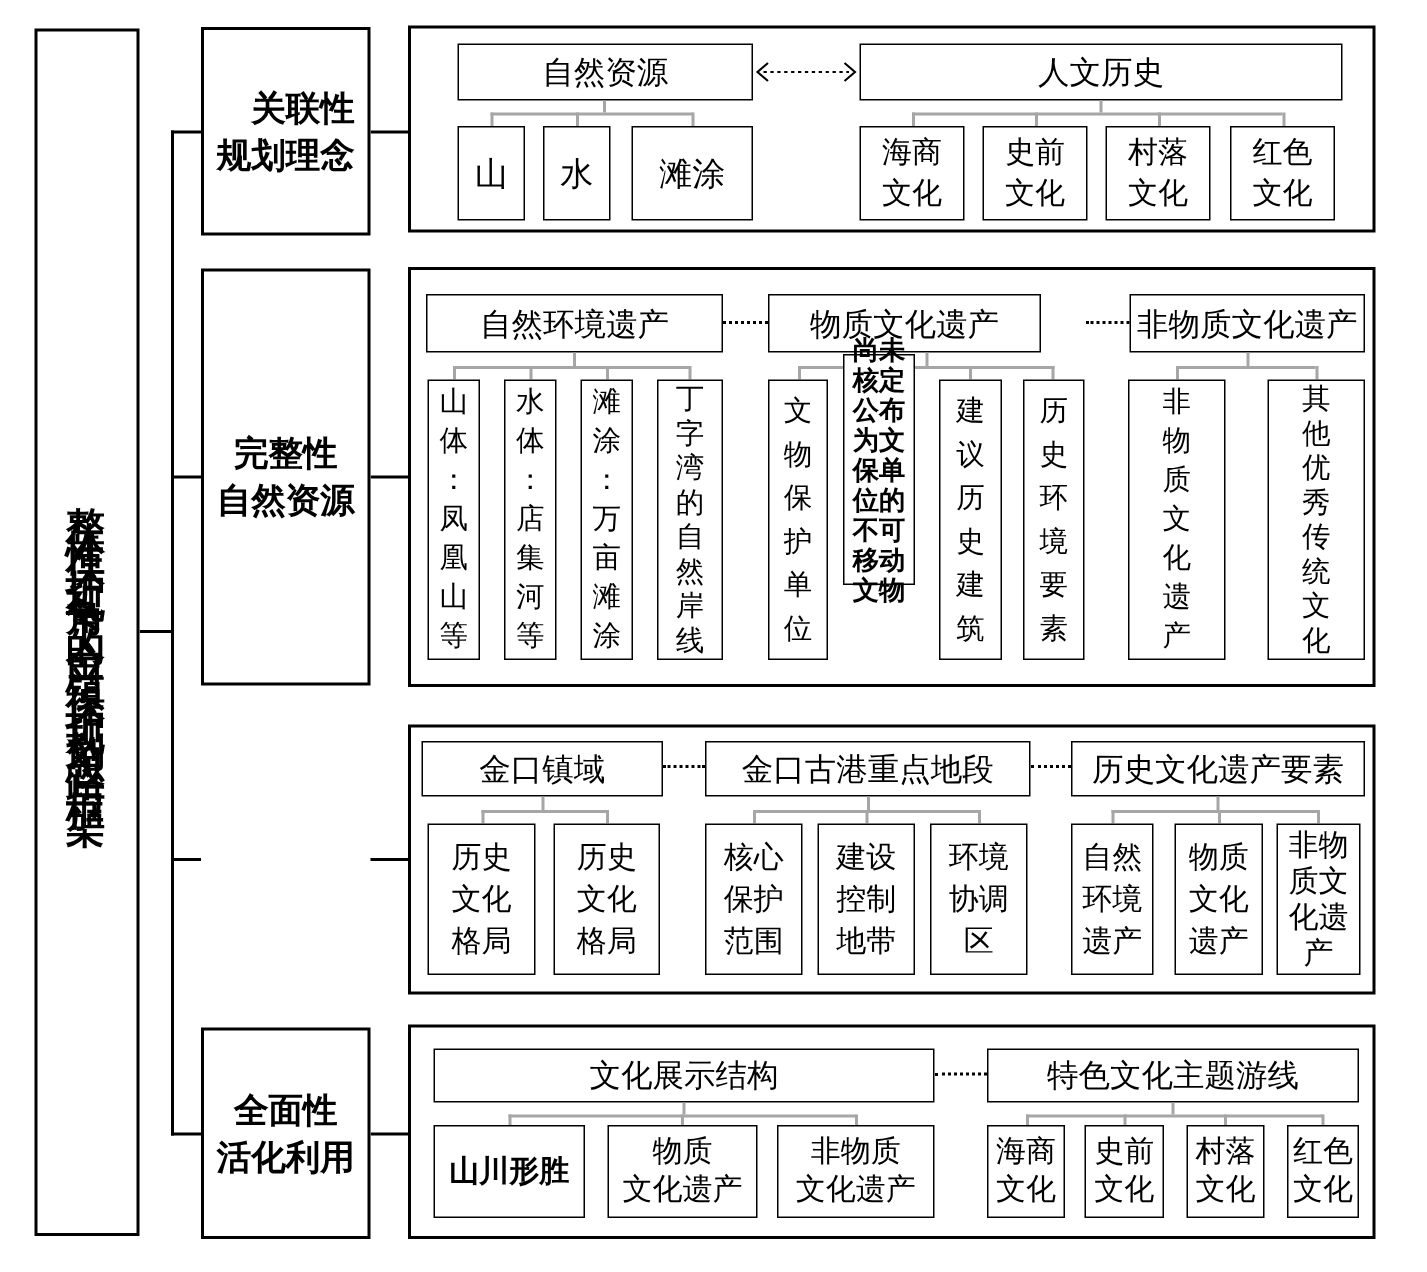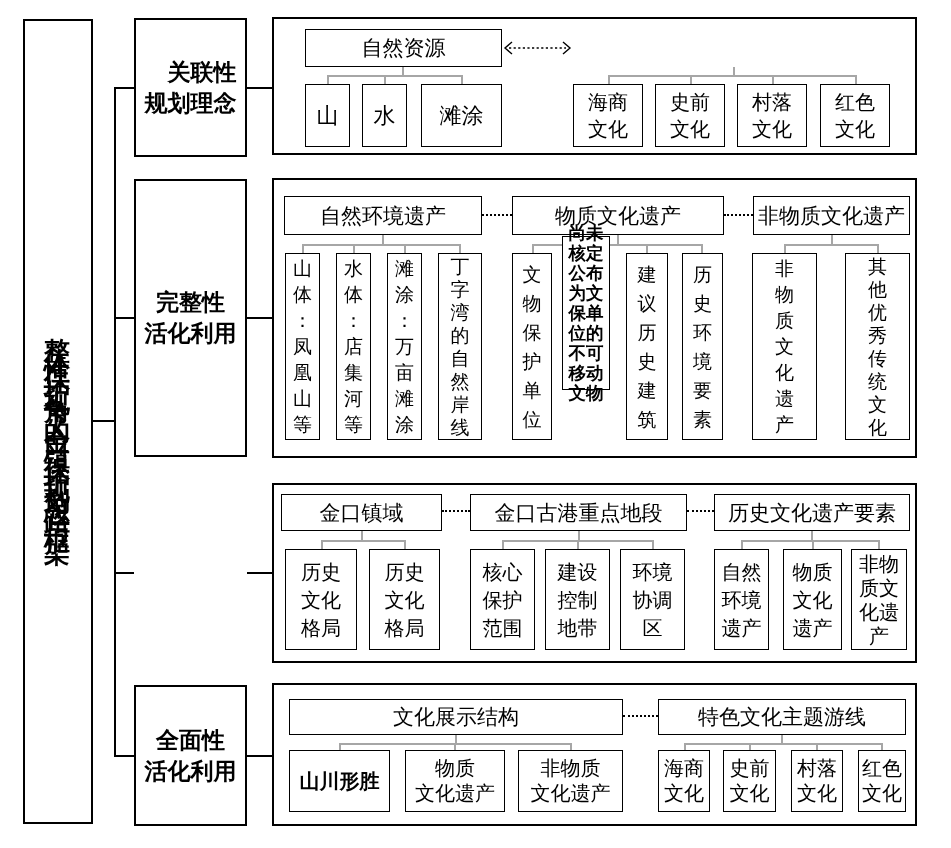--- a/index.html
+++ b/index.html
@@ -45,30 +45,31 @@
   <div class="hl" style="left:247px;top:572px;width:25px;"></div>
   <div class="hl" style="left:247px;top:755px;width:25px;"></div>
 
   <div class="box outer" style="left:23px;top:19px;width:70px;height:805px;">
     <span class="vtext">整体性保护视角下的金口镇保护规划思路与框架</span>
   </div>
 
   <div class="box outer sec-label" style="left:134px;top:18px;width:113px;height:139px;text-align:right;">关联性
 规划理念</div>
   <div class="box outer sec-label" style="left:134px;top:179px;width:113px;height:278px;">完整性
-活化利用</div>
+自然资源</div>
   <div class="box outer sec-label" style="left:134px;top:685px;width:113px;height:141px;">全面性
 活化利用</div>
 
   <div class="box container" style="left:272px;top:17px;width:645px;height:138px;"></div>
   <div class="box container" style="left:272px;top:178px;width:645px;height:280px;"></div>
   <div class="box container" style="left:272px;top:483px;width:645px;height:180px;"></div>
   <div class="box container" style="left:272px;top:683px;width:645px;height:143px;"></div>
 
   <div class="box hdr" style="left:305px;top:29px;width:197px;height:38px;">自然资源</div>
+  <div class="box hdr" style="left:573px;top:29px;width:322px;height:38px;">人文历史</div>
 
   <svg style="position:absolute;left:502px;top:40px;" width="71" height="16" viewBox="0 0 71 16">
     <line x1="7" y1="8" x2="64" y2="8" stroke="#000" stroke-width="1.4" stroke-dasharray="2.2,2.4"></line>
     <polyline points="10,2 3,8 10,14" fill="none" stroke="#000" stroke-width="1.4"></polyline>
     <polyline points="61,2 68,8 61,14" fill="none" stroke="#000" stroke-width="1.4"></polyline>
   </svg>
 
   <div class="gvl" style="left:402px;top:67px;height:8px;"></div>
   <div class="ghl" style="left:327px;top:75px;width:135px;"></div>
   <div class="gvl" style="left:327px;top:75px;height:9px;"></div>
@@ -87,21 +88,21 @@
   <div class="box node c1child" style="left:573px;top:84px;width:70px;height:63px;">海商
 文化</div>
   <div class="box node c1child" style="left:655px;top:84px;width:70px;height:63px;">史前
 文化</div>
   <div class="box node c1child" style="left:737px;top:84px;width:70px;height:63px;">村落
 文化</div>
   <div class="box node c1child" style="left:820px;top:84px;width:70px;height:63px;">红色
 文化</div>
 
   <div class="box hdr" style="left:284px;top:196px;width:198px;height:39px;">自然环境遗产</div>
-  <div class="box hdr" style="left:512px;top:196px;width:212px;height:39px;">物质文化遗产</div>
+  <div class="box hdr" style="left:512px;top:196px;width:182px;height:39px;">物质文化遗产</div>
   <div class="box hdr" style="left:753px;top:196px;width:157px;height:39px;">非物质文化遗产</div>
 
   <div class="dot" style="left:482px;top:214px;width:30px;"></div>
   <div class="dot" style="left:724px;top:214px;width:29px;"></div>
 
   <div class="gvl" style="left:382px;top:235px;height:9px;"></div>
   <div class="ghl" style="left:302px;top:244px;width:158px;"></div>
   <div class="gvl" style="left:302px;top:244px;height:9px;"></div>
   <div class="gvl" style="left:353px;top:244px;height:9px;"></div>
   <div class="gvl" style="left:404px;top:244px;height:9px;"></div>

